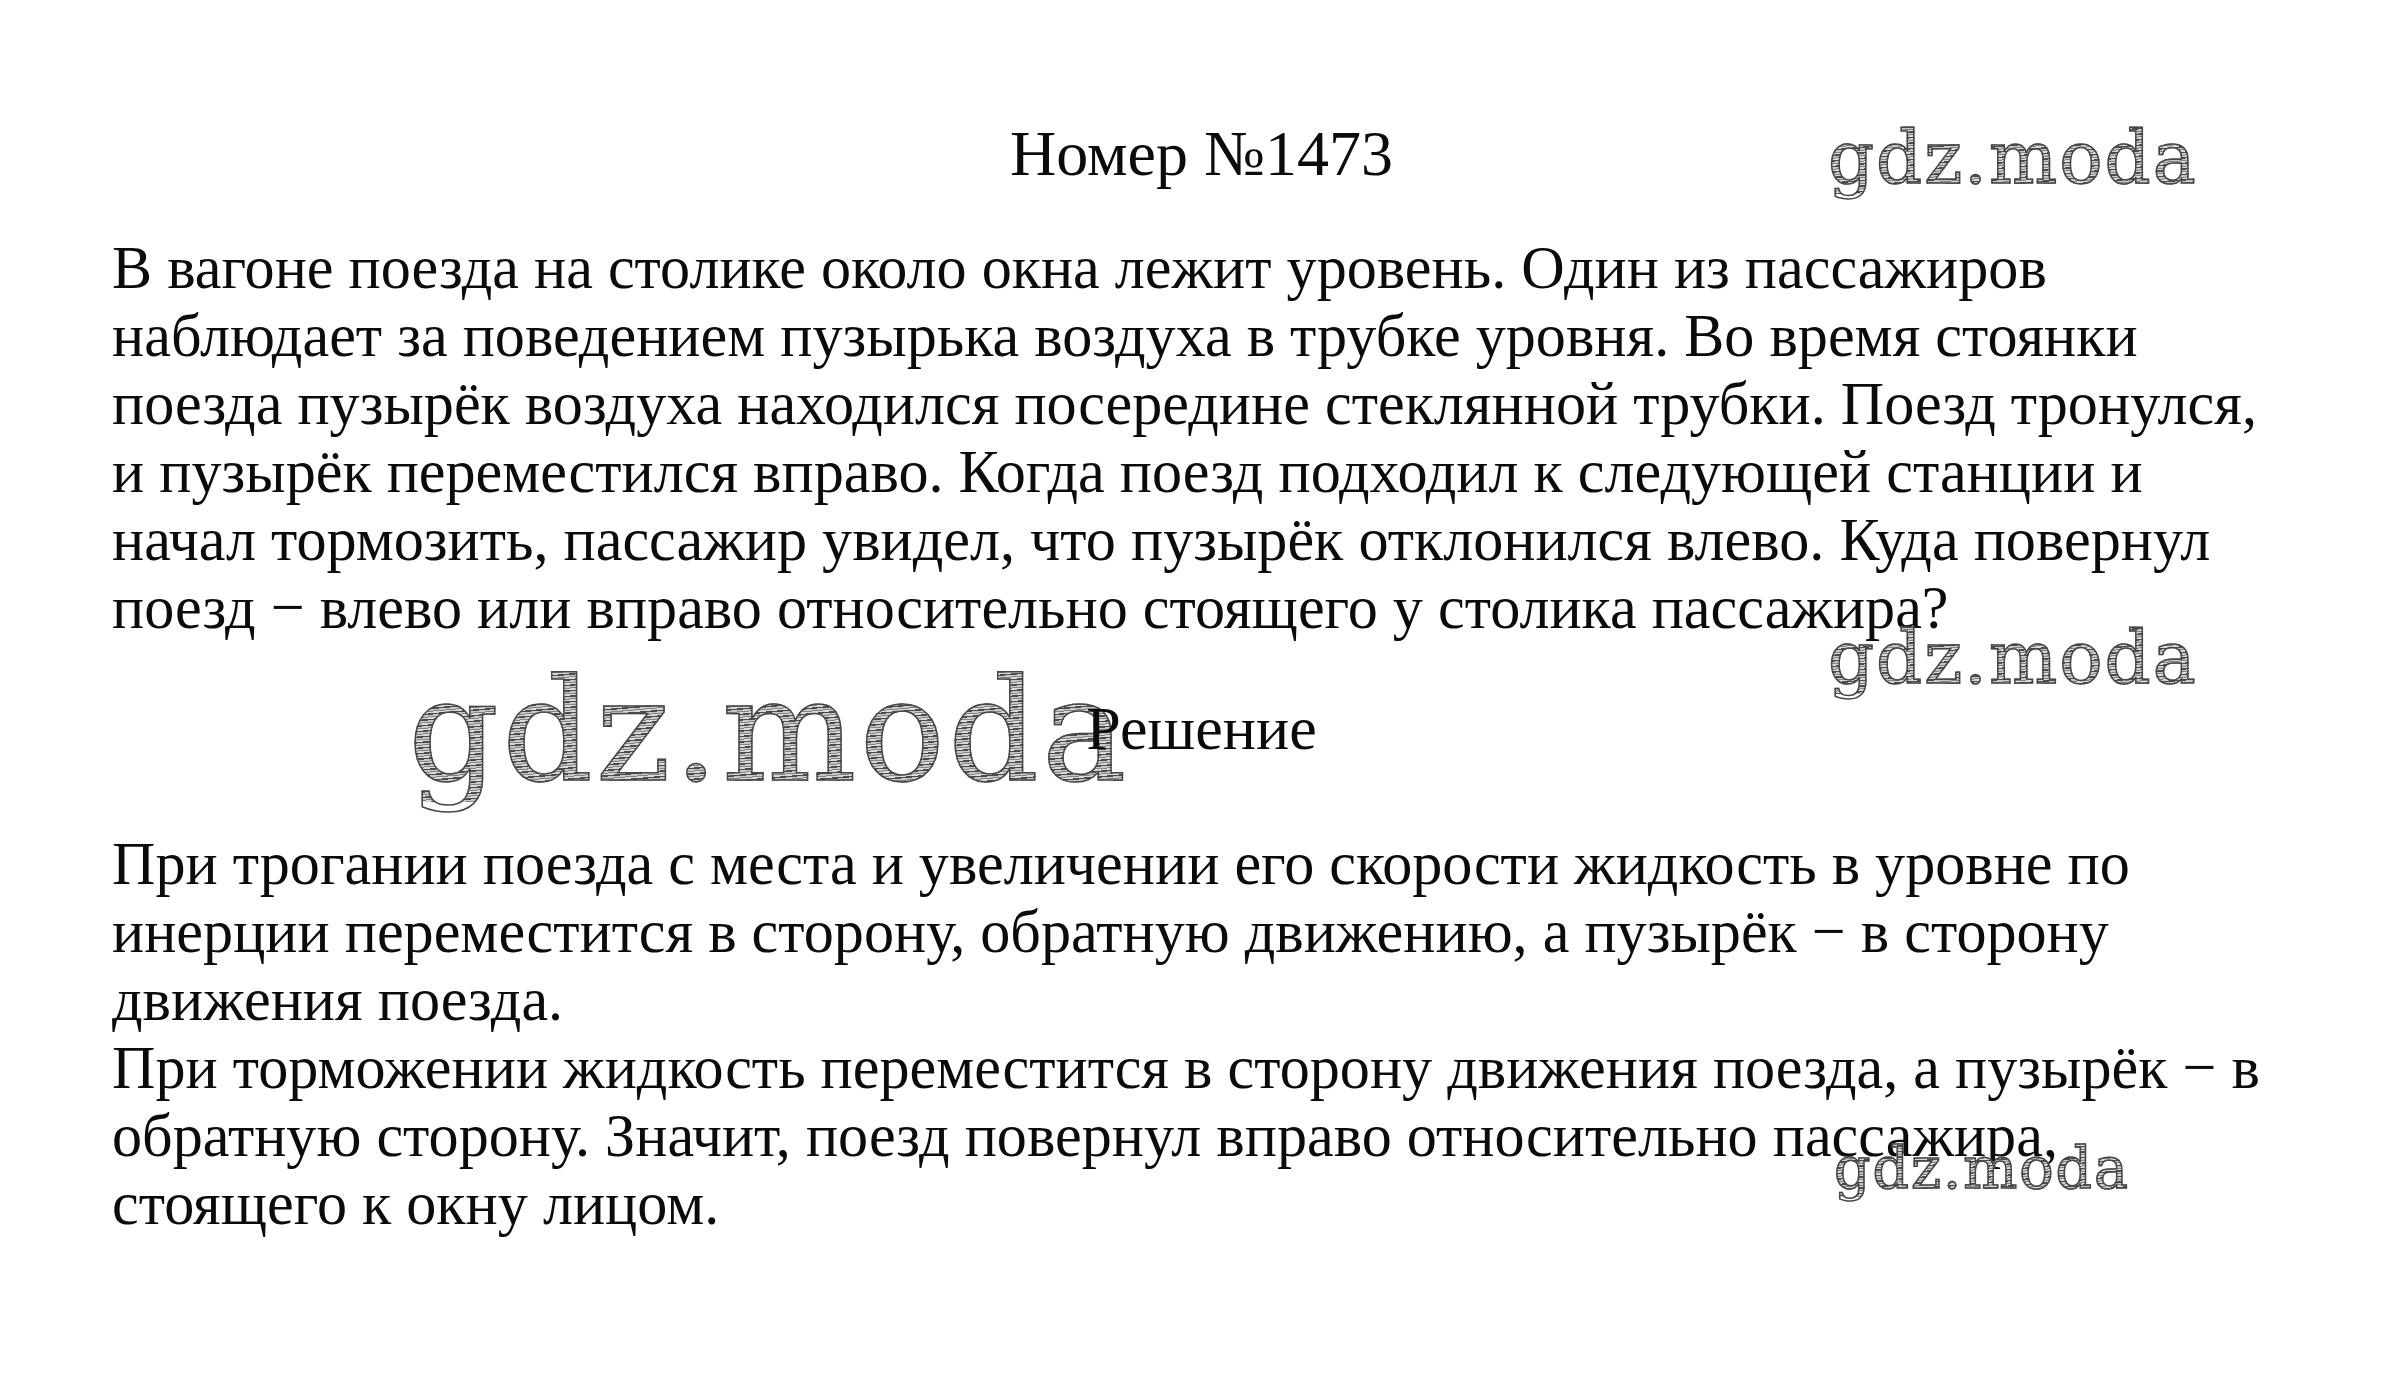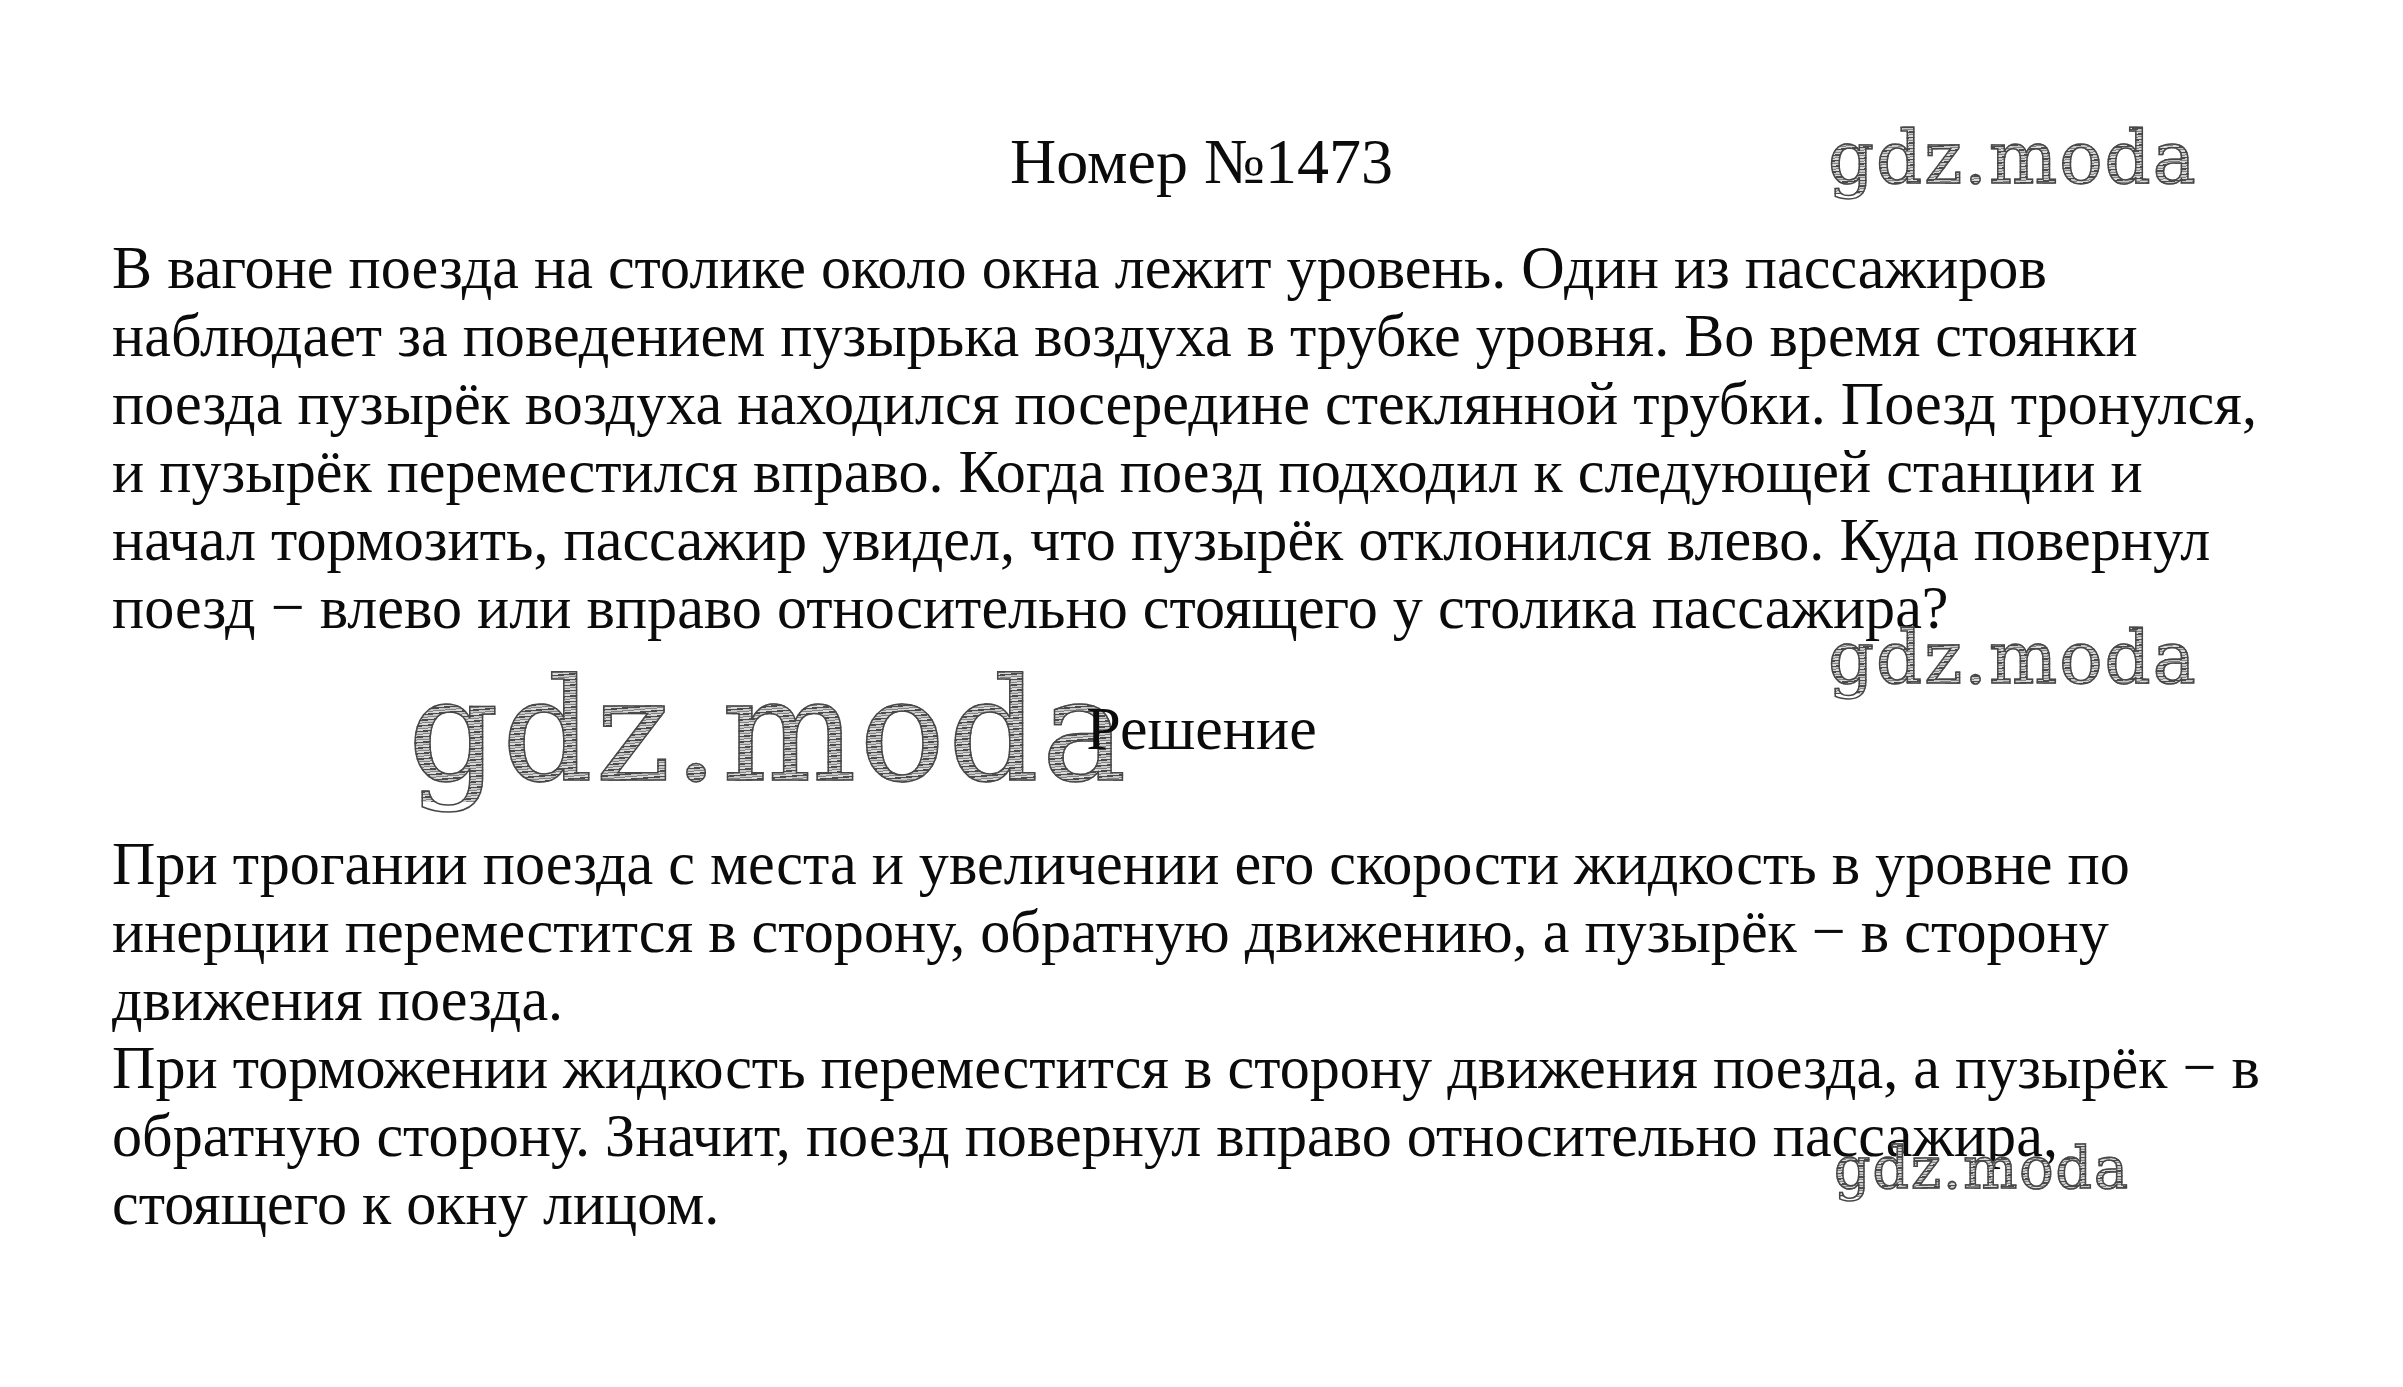--- a/index.html
+++ b/index.html
@@ -11,21 +11,21 @@
     position: relative;
     width: 2403px;
     height: 1387px;
     background: #ffffff;
     overflow: hidden;
     font-family: "Liberation Serif", "DejaVu Serif", serif;
     color: #0b0b0b;
   }
   .page-title {
     position: absolute;
-    top: 128px;
+    top: 120px;
     left: 0;
     width: 100%;
     text-align: center;
     font-size: 64px;
     line-height: 68px;
     white-space: nowrap;
   }
   .text-block {
     position: absolute;
     left: 112px;

